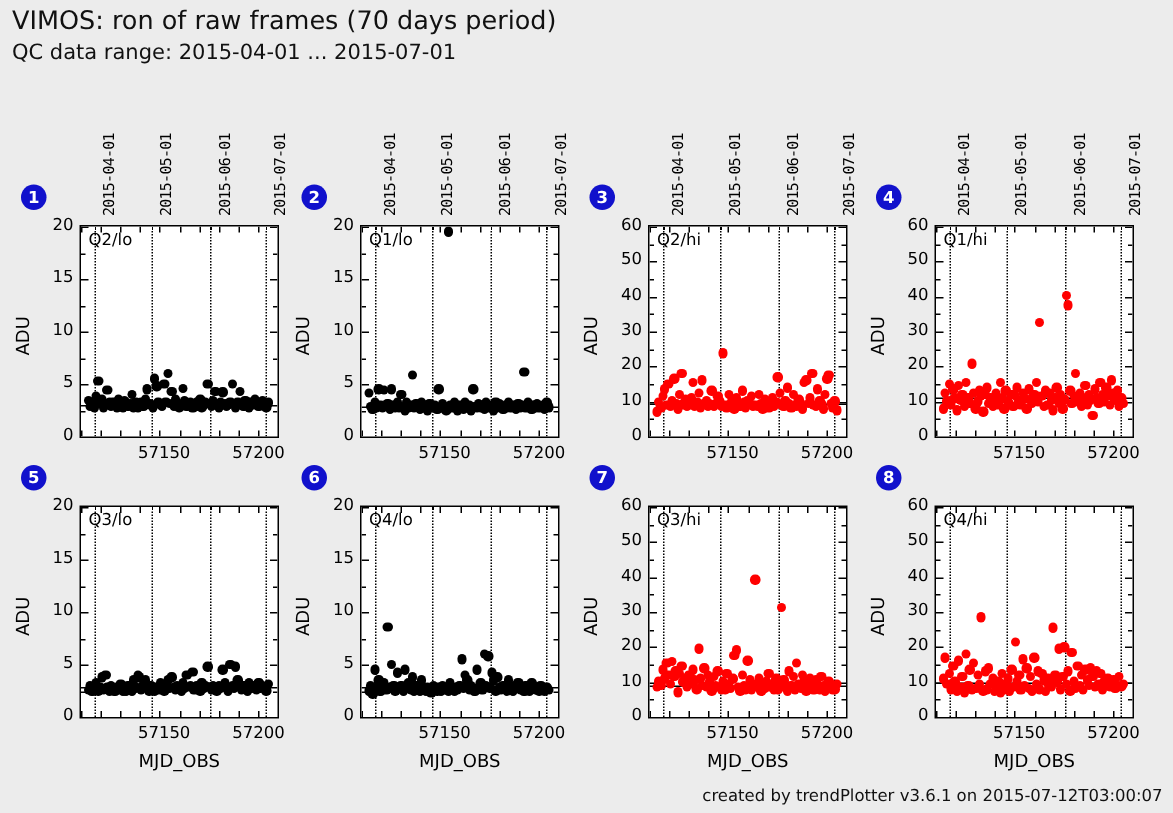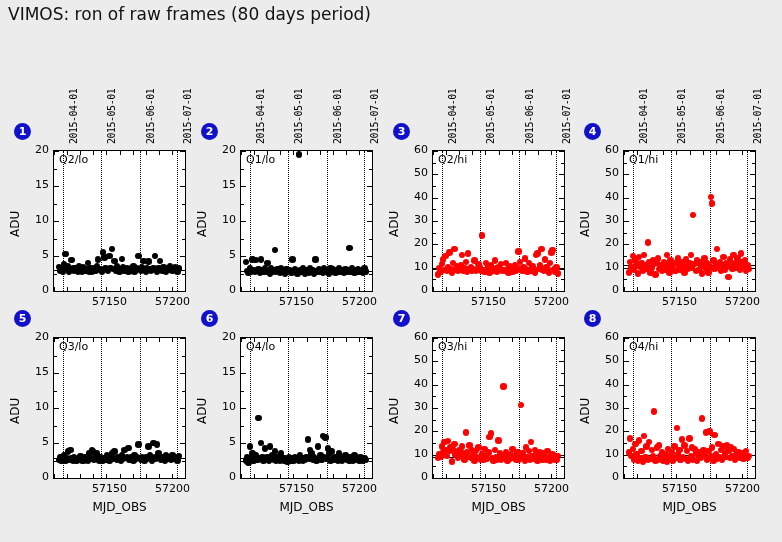--- a/index.html
+++ b/index.html
@@ -97,21 +97,22 @@
     position:absolute;left:0;right:0;height:0;
     border-top:1px solid #000;
   }
   .tickmark{position:absolute;background:#000;}
   .pt{position:absolute;border-radius:50%;}
 </style>
 </head>
 <body>
 
 <div class="header">
-  <div class="title-main">VIMOS: ron of raw frames (80 days period)</div>
+  <div class="title-main">VIMOS: ron of raw frames (70 days period)</div>
+  <div class="title-sub">QC data range: 2015-04-01 ... 2015-07-01</div>
 </div>
 
 <div class="canvas" id="canvas">
     <div class="badge" style="left: 14px; top: 71px; background: rgb(17, 17, 204);">1</div>
     <div class="datelab" style="left: 67.8173px; top: 92px;">2015-04-01</div>
     <div class="datelab" style="left: 105.606px; top: 92px;">2015-05-01</div>
     <div class="datelab" style="left: 144.654px; top: 92px;">2015-06-01</div>
     <div class="datelab" style="left: 182.442px; top: 92px;">2015-07-01</div>
     <div class="frame" style="left: 53px; top: 98px; width: 133px; height: 142px; background: rgb(255, 255, 255);">
       <div class="plotlabel">Q2/lo</div>
@@ -1388,13 +1389,14 @@
     <div class="ytick" style="left: 587px; width: 32px; top: 324.667px;">40</div>
     <div class="ytick" style="left: 587px; width: 32px; top: 301.333px;">50</div>
     <div class="ytick" style="left: 587px; width: 32px; top: 278px;">60</div>
     <div class="ylabel" style="left: 578px; top: 372px;">ADU</div>
     <div class="xtick" style="left: 654.423px; width: 50px; top: 430px;">57150</div>
     <div class="xtick" style="left: 717.404px; width: 50px; top: 430px;">57200</div>
     <div class="xlabel" style="left: 623px; width: 133px; top: 448px;">MJD_OBS</div>
   </div>
 
 <div class="footer">
+  <div class="foot-right">created by trendPlotter v3.6.1 on 2015-07-12T03:00:07</div>
 </div>
 
 </body></html>

